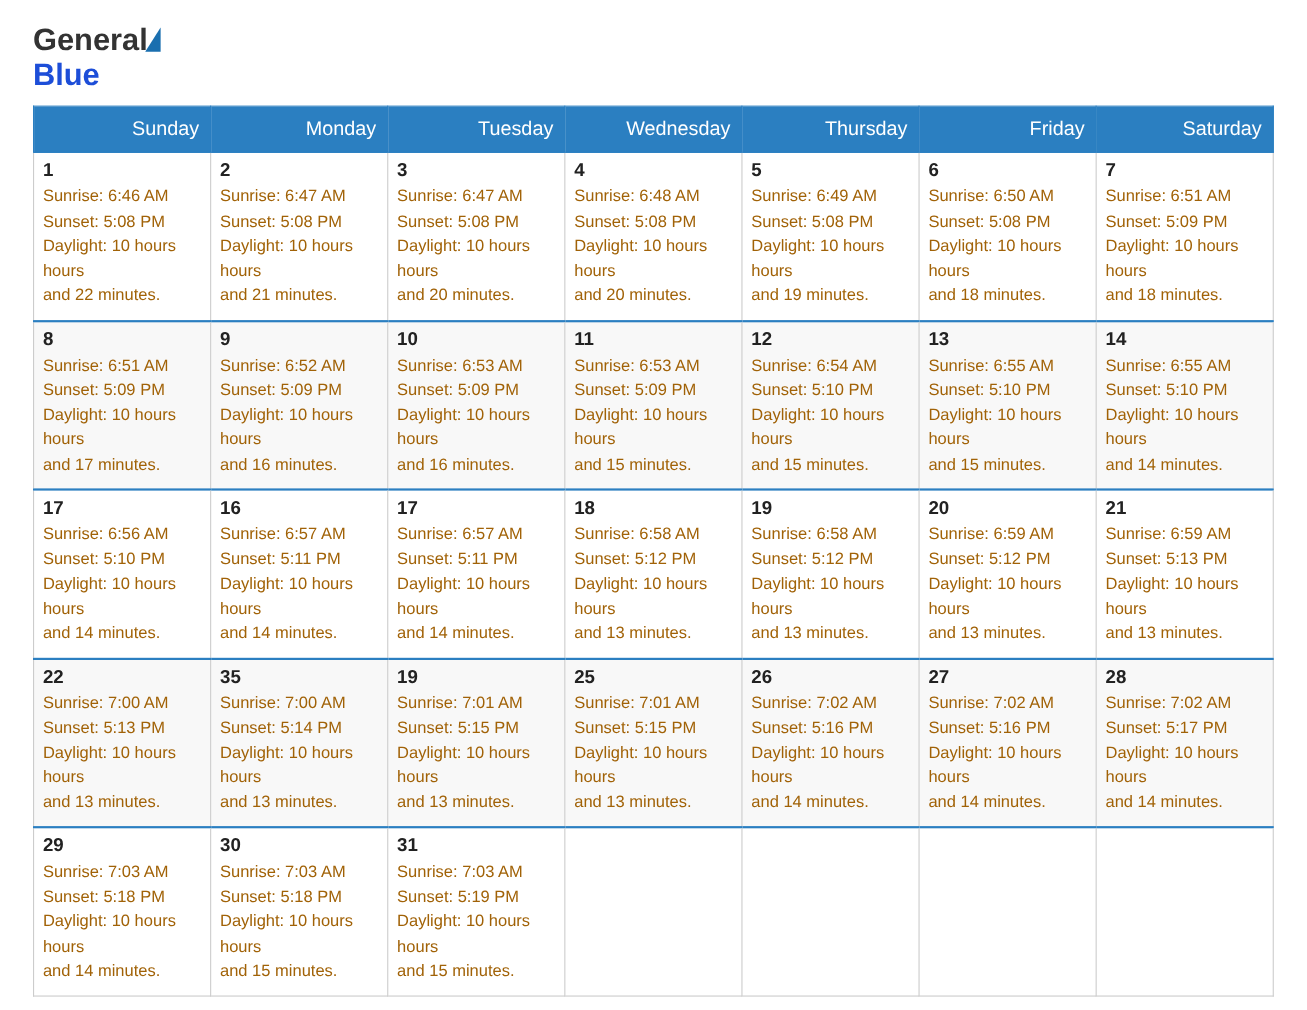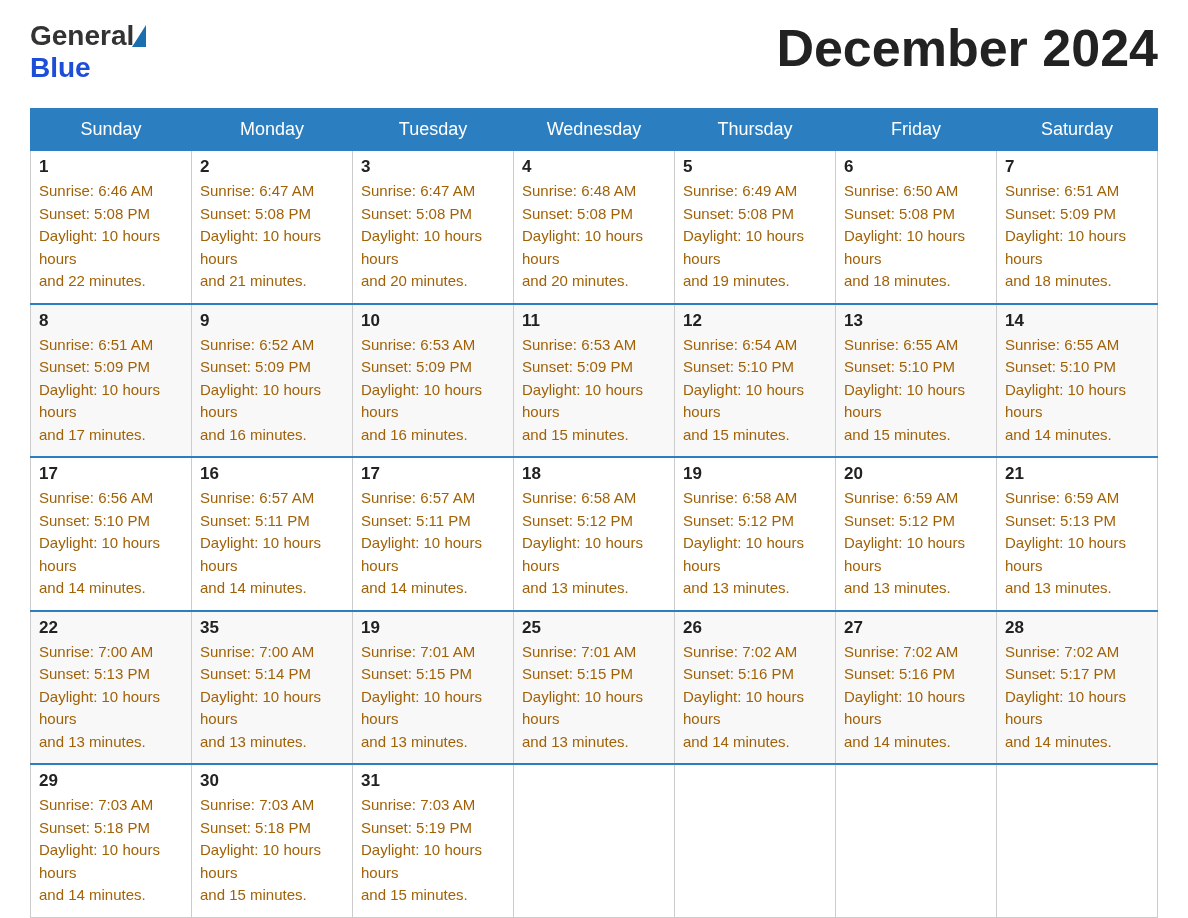--- a/index.html
+++ b/index.html
@@ -6,22 +6,22 @@
     body {
       font-family: Arial, sans-serif;
       background: #fff;
       padding: 20px 30px;
       width: 1188px;
       min-height: 918px;
     }
     .header {
       display: flex;
       justify-content: space-between;
-      align-items: flex-start;
-      margin-bottom: 24px;
+      align-items: center;
+      margin-bottom: 12px;
     }
     .logo-text-general {
       font-size: 28px;
       font-weight: bold;
       color: #333;
     }
     .logo-text-blue {
       font-size: 28px;
       font-weight: bold;
       color: #1d4ed8;
@@ -60,21 +60,21 @@
       width: 100%;
       border-collapse: collapse;
       border: 1px solid #aaa;
     }
     .calendar-table th {
       background-color: #2b7fc1;
       color: #fff;
       font-size: 18px;
       font-weight: normal;
       padding: 10px 10px;
-      text-align: center;
+      text-align: right;
       border: 1px solid #2b7fc1;
     }
     .calendar-table td {
       vertical-align: top;
       padding: 6px 8px 10px 8px;
       border: 1px solid #ccc;
       width: 14.28%;
       min-height: 90px;
     }
     .day-number {
@@ -110,21 +110,20 @@
 
 <div class="header">
   <div class="logo-wrapper">
     <div class="logo-row">
       <span class="logo-text-general">General</span>
       <div class="logo-triangle"></div>
     </div>
     <span class="logo-text-blue">Blue</span>
   </div>
   <div class="title-section">
-    <div class="calendar-title">December 2024</div>
   </div>
 </div>
 
 <table class="calendar-table">
   <thead>
     <tr>
     <th>Sunday</th>
         <th>Monday</th>
         <th>Tuesday</th>
         <th>Wednesday</th>

